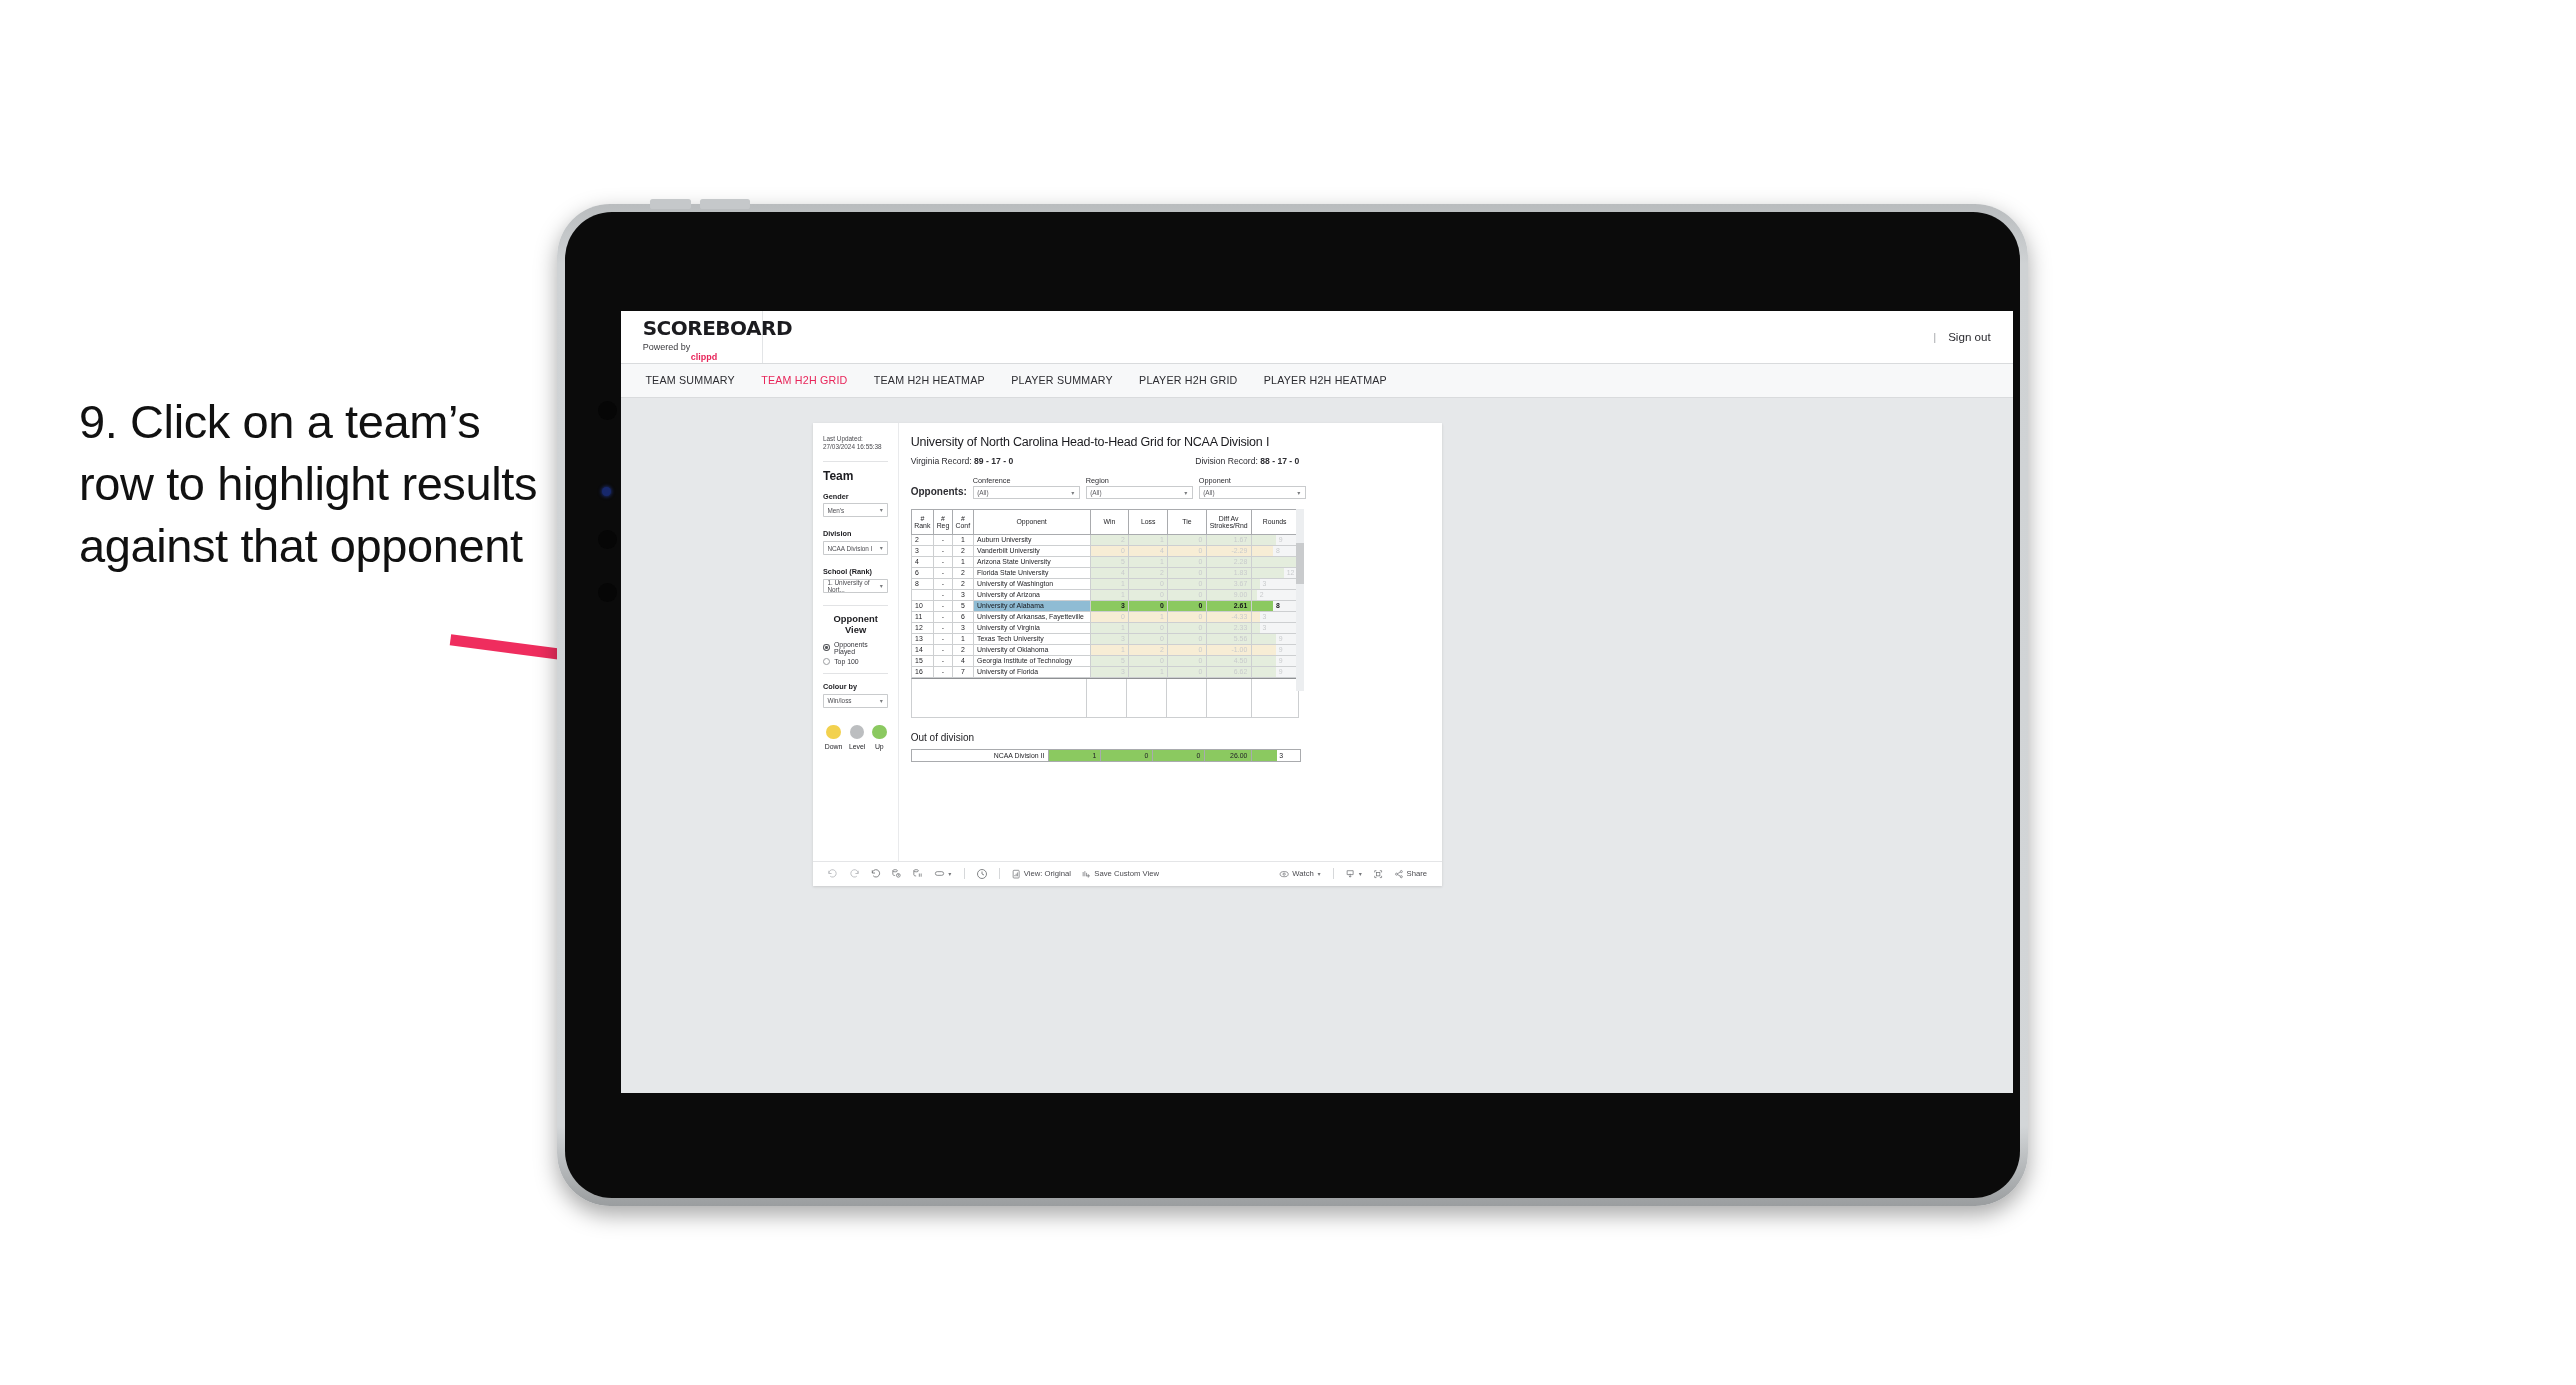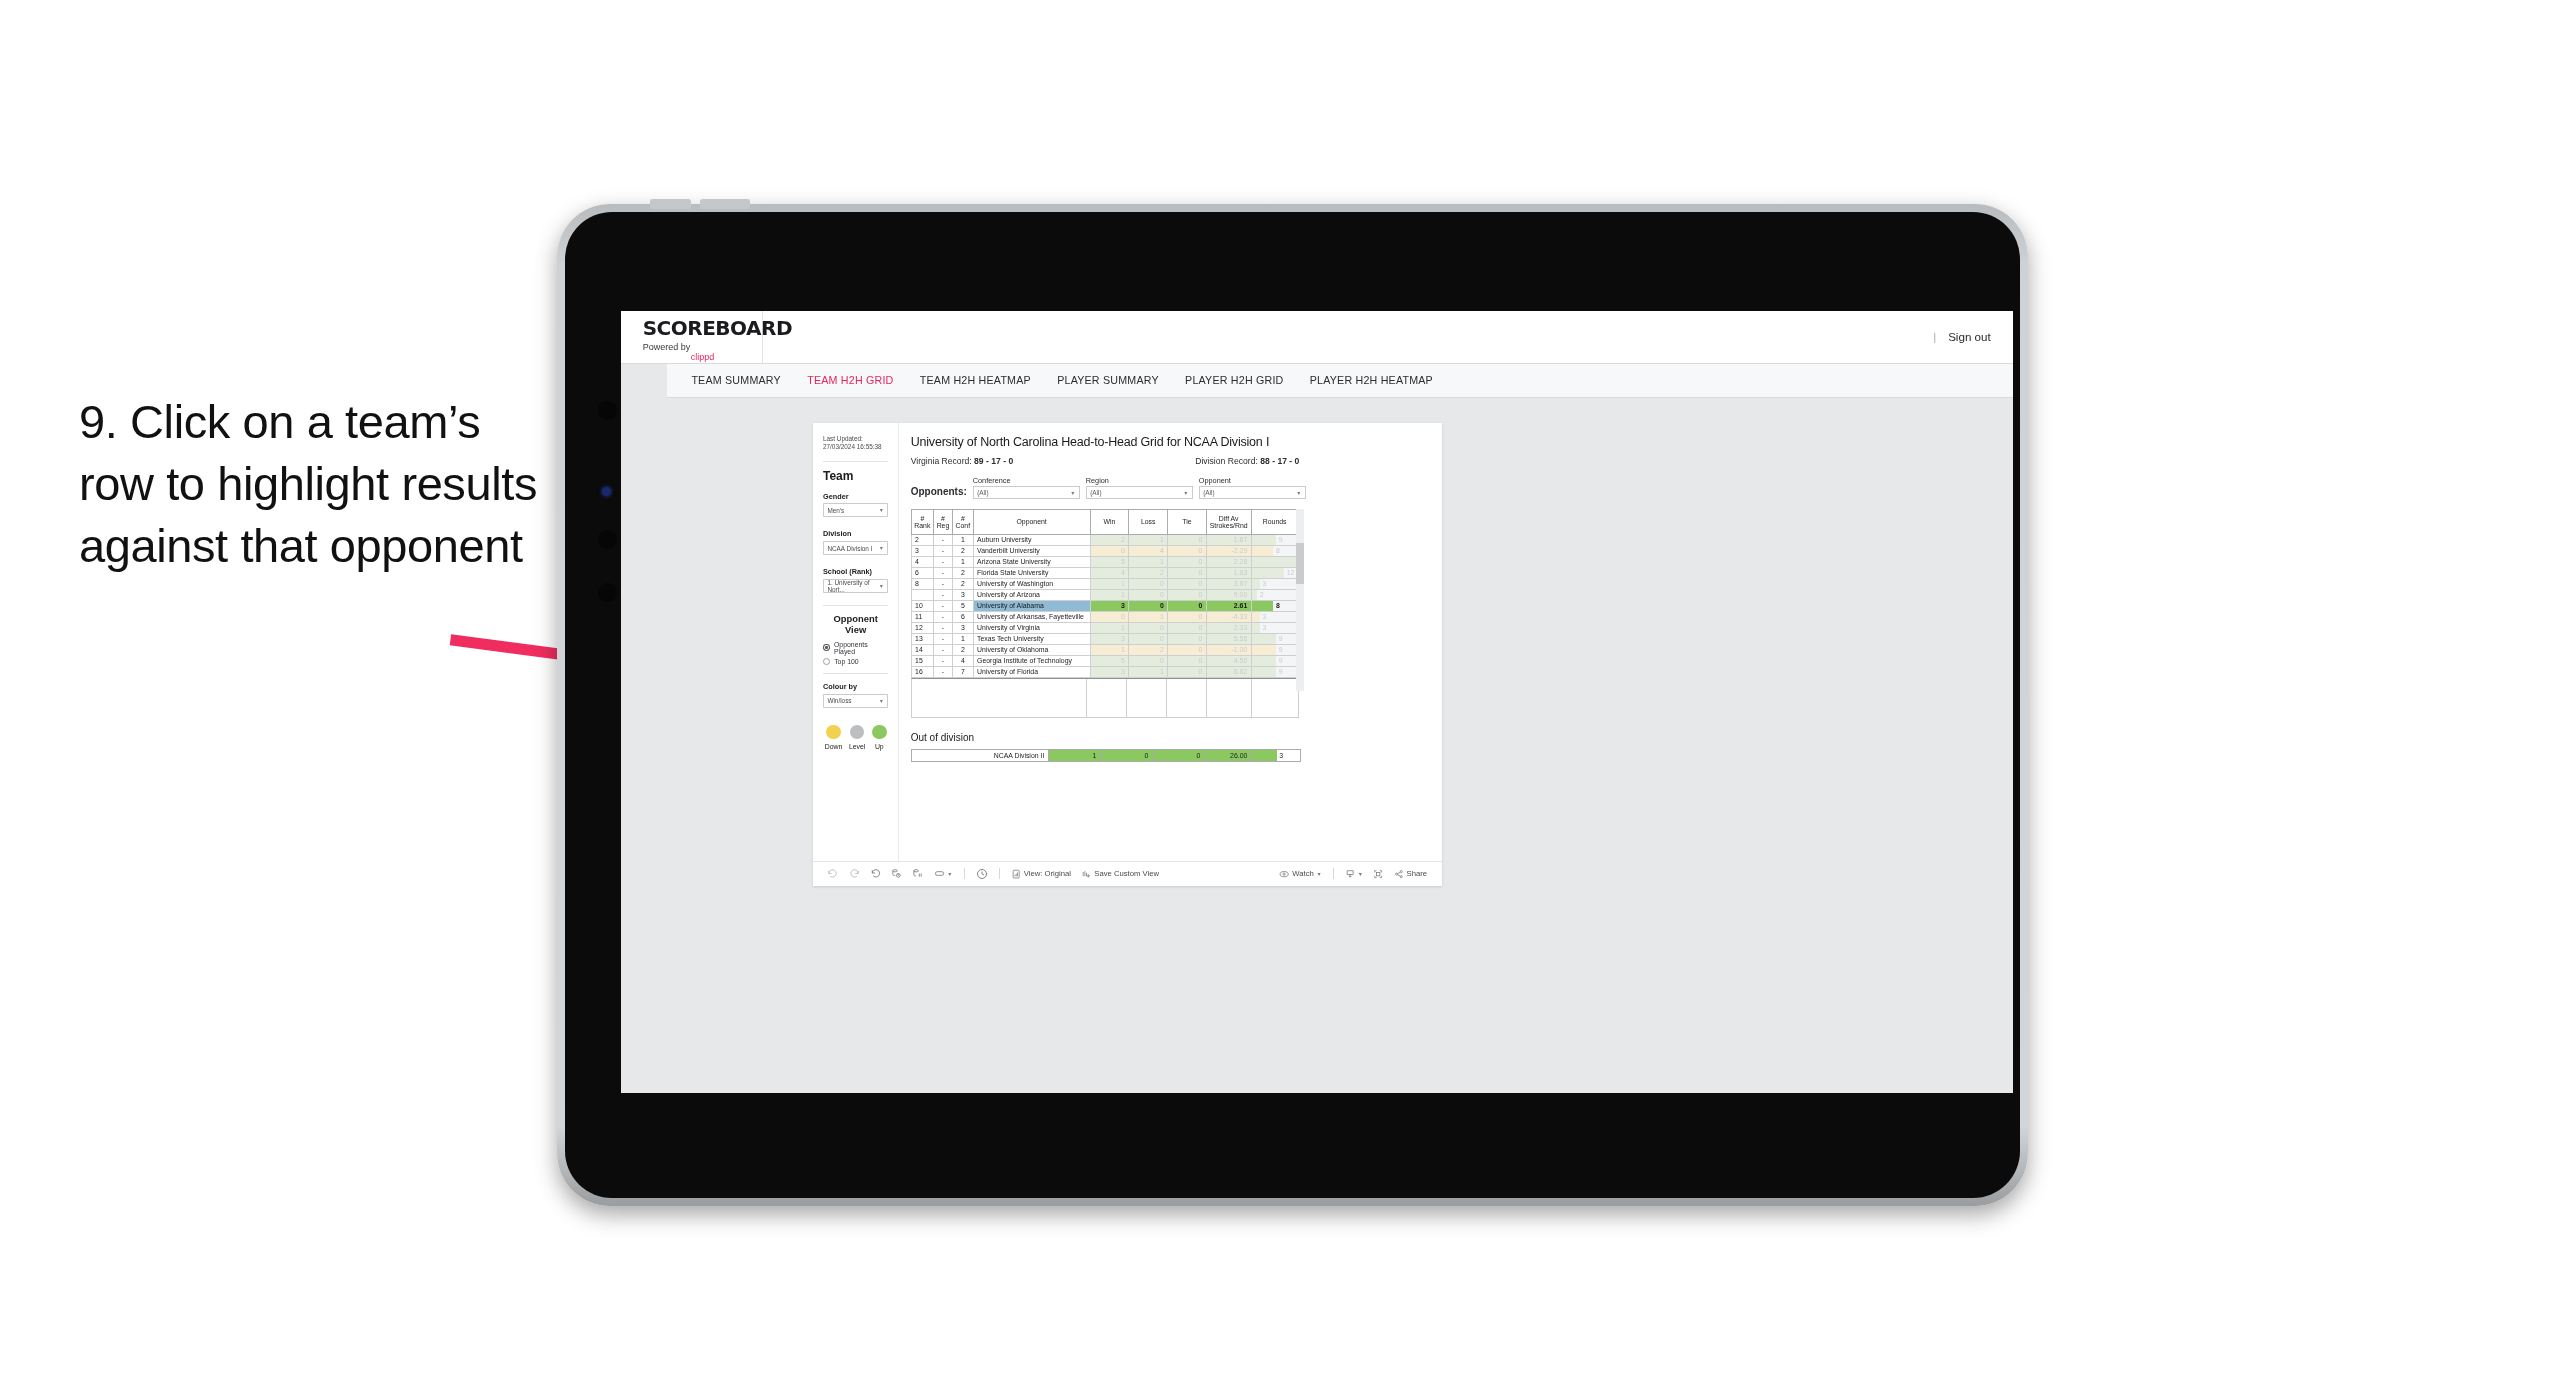--- a/index.html
+++ b/index.html
@@ -39,34 +39,34 @@
   }
 
   
   #topbar{height:52px;background:#fff;display:flex;align-items:stretch;
           border-bottom:0.9px solid #d9dbdd;position:relative;}
   #brand{width:142px;padding:7.7px 0 0 22px;box-sizing:border-box;
          border-right:0.9px solid #e3e5e7;}
   #brand .logo{font-family:"DejaVu Sans",sans-serif;font-weight:bold;font-size:20px;
                letter-spacing:-0.5px;color:#1b1b1f;line-height:1;}
   #brand .sub{font-size:9px;color:#3a3a3e;margin-top:3.4px;}
-  #brand .sub .clippd{color:#e8255a;font-weight:normal;padding-left:48px;}
+  #brand .sub .clippd{color:#e8255a;font-weight:bold;padding-left:48px;}
   .topnav{display:flex;align-items:center;}
   .topnav a{display:flex;align-items:center;height:100%;padding:0 18px;
             font-size:12.5px;color:#25252a;text-decoration:none;letter-spacing:0.3px;
             border-right:0.9px solid #e3e5e7;position:relative;}
   .topnav a.active::after{content:"";position:absolute;left:12px;right:12px;bottom:0;
             height:2.6px;background:#c3123f;}
   #signout{margin-left:auto;display:flex;align-items:center;padding-right:22px;
            font-size:11.6px;color:#2b2b30;gap:12px;}
   #signout .sep{color:#a9abae;}
 
   
   #subnav{height:33px;background:#f7f8f9;border-bottom:0.9px solid #d9dbdd;
-          display:flex;align-items:center;padding-left:13.7px;gap:4.3px;margin-left:46px;}
+          display:flex;align-items:center;padding-left:13.7px;gap:4.3px;}
   #subnav a{font-size:10.7px;color:#2c2c31;text-decoration:none;padding:0 11px;
             letter-spacing:0.2px;}
   #subnav a.active{color:#e8255a;}
 
   
   #canvas{position:relative;height:697px;background:#e6e8ea;}
   #viz{position:absolute;left:192px;top:25px;width:629px;height:463px;
        background:#fff;box-shadow:0 0.9px 2.6px rgba(0,0,0,.13);display:flex;}
 
   

